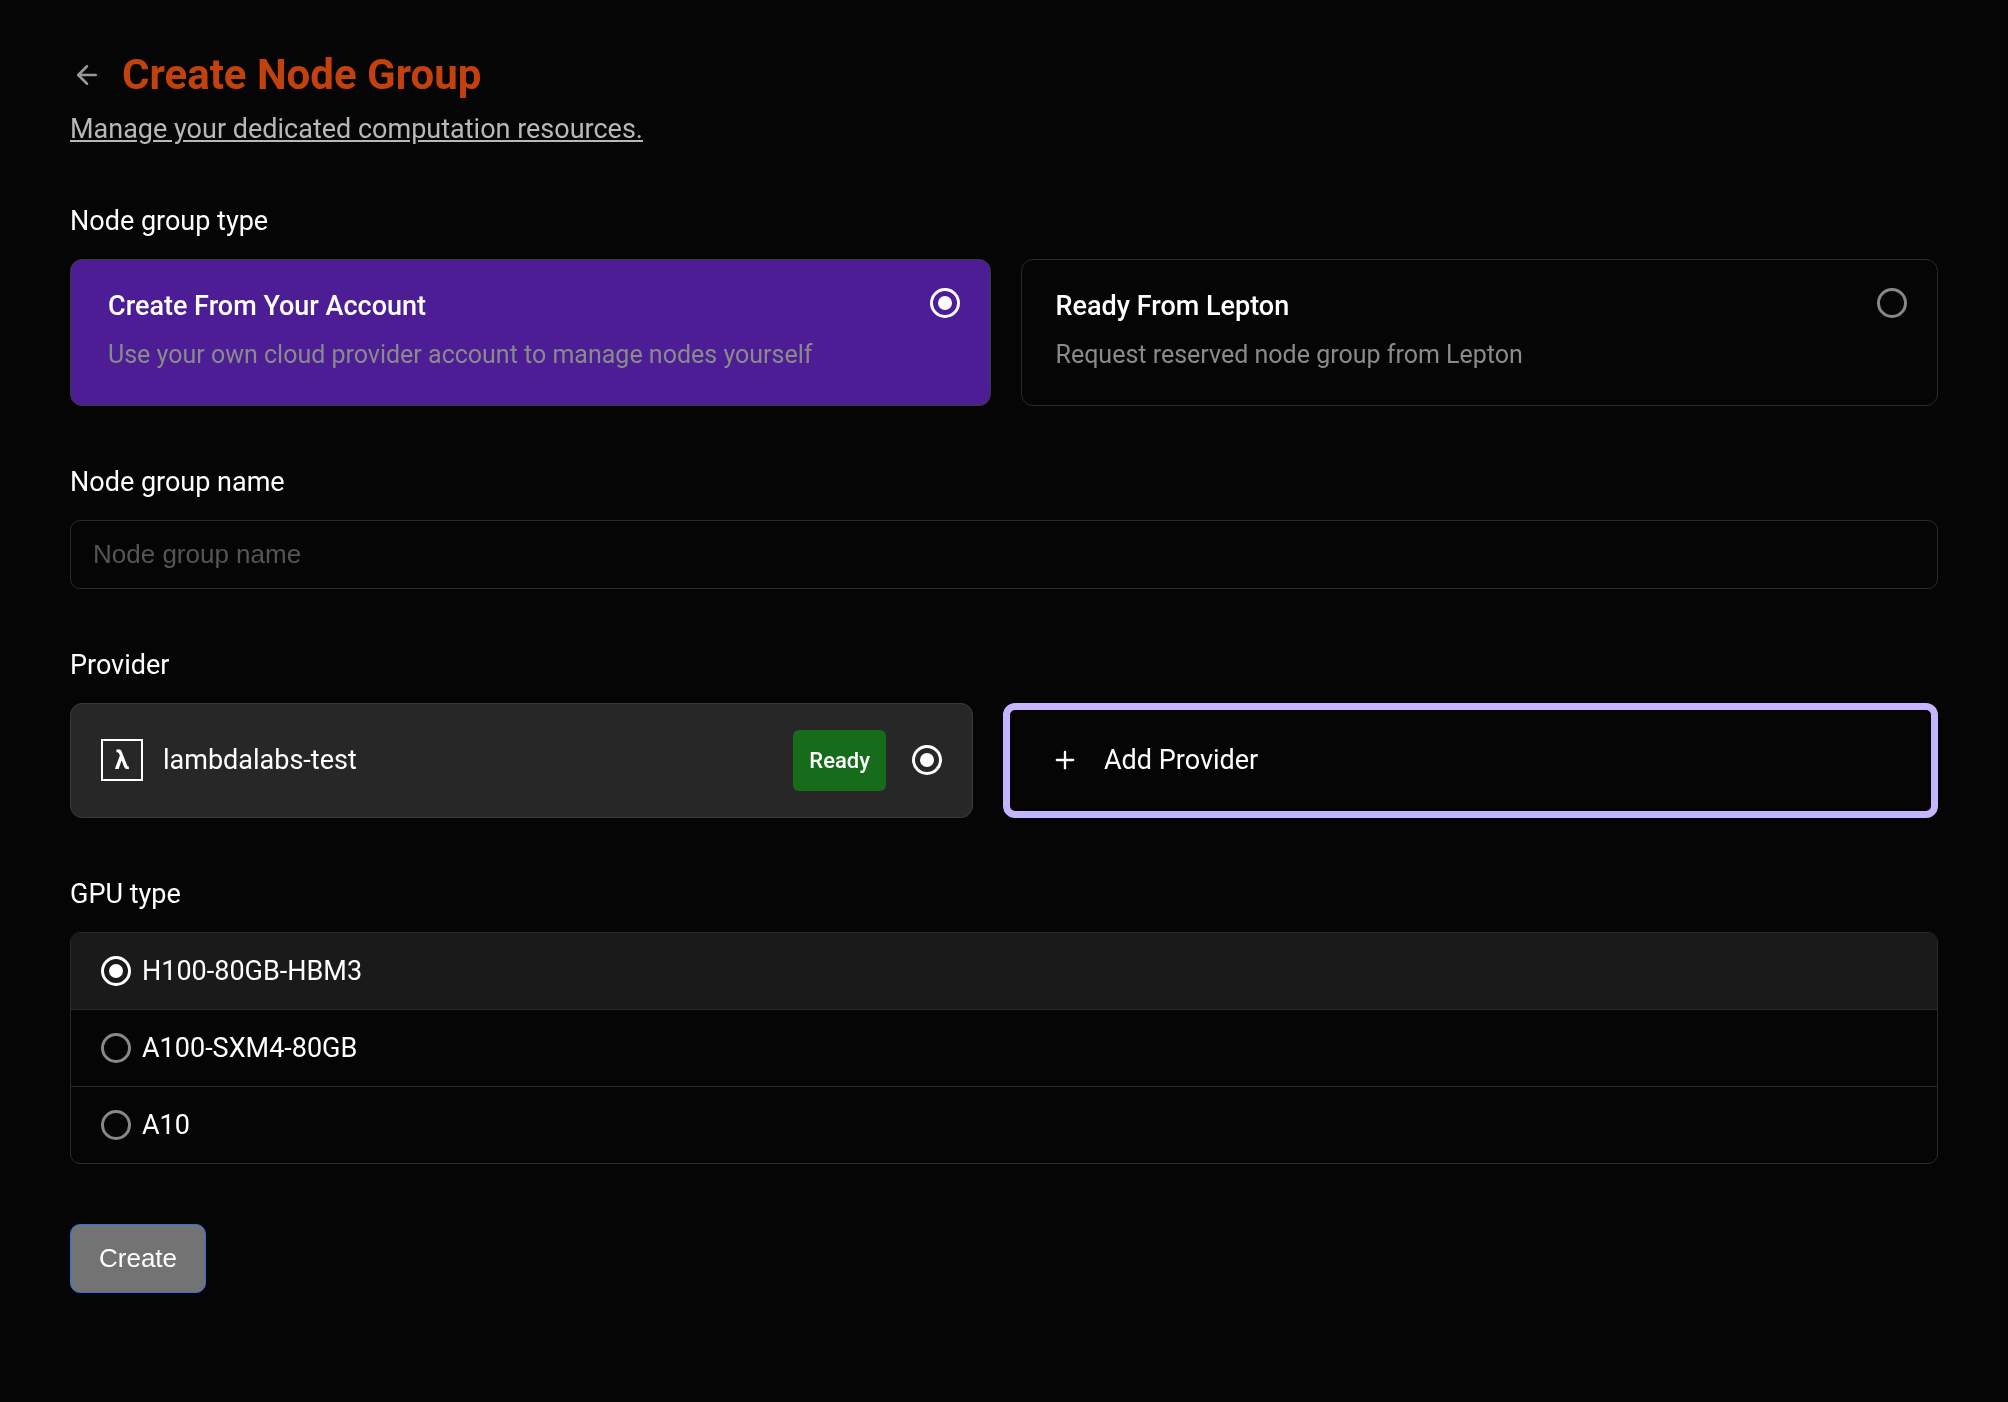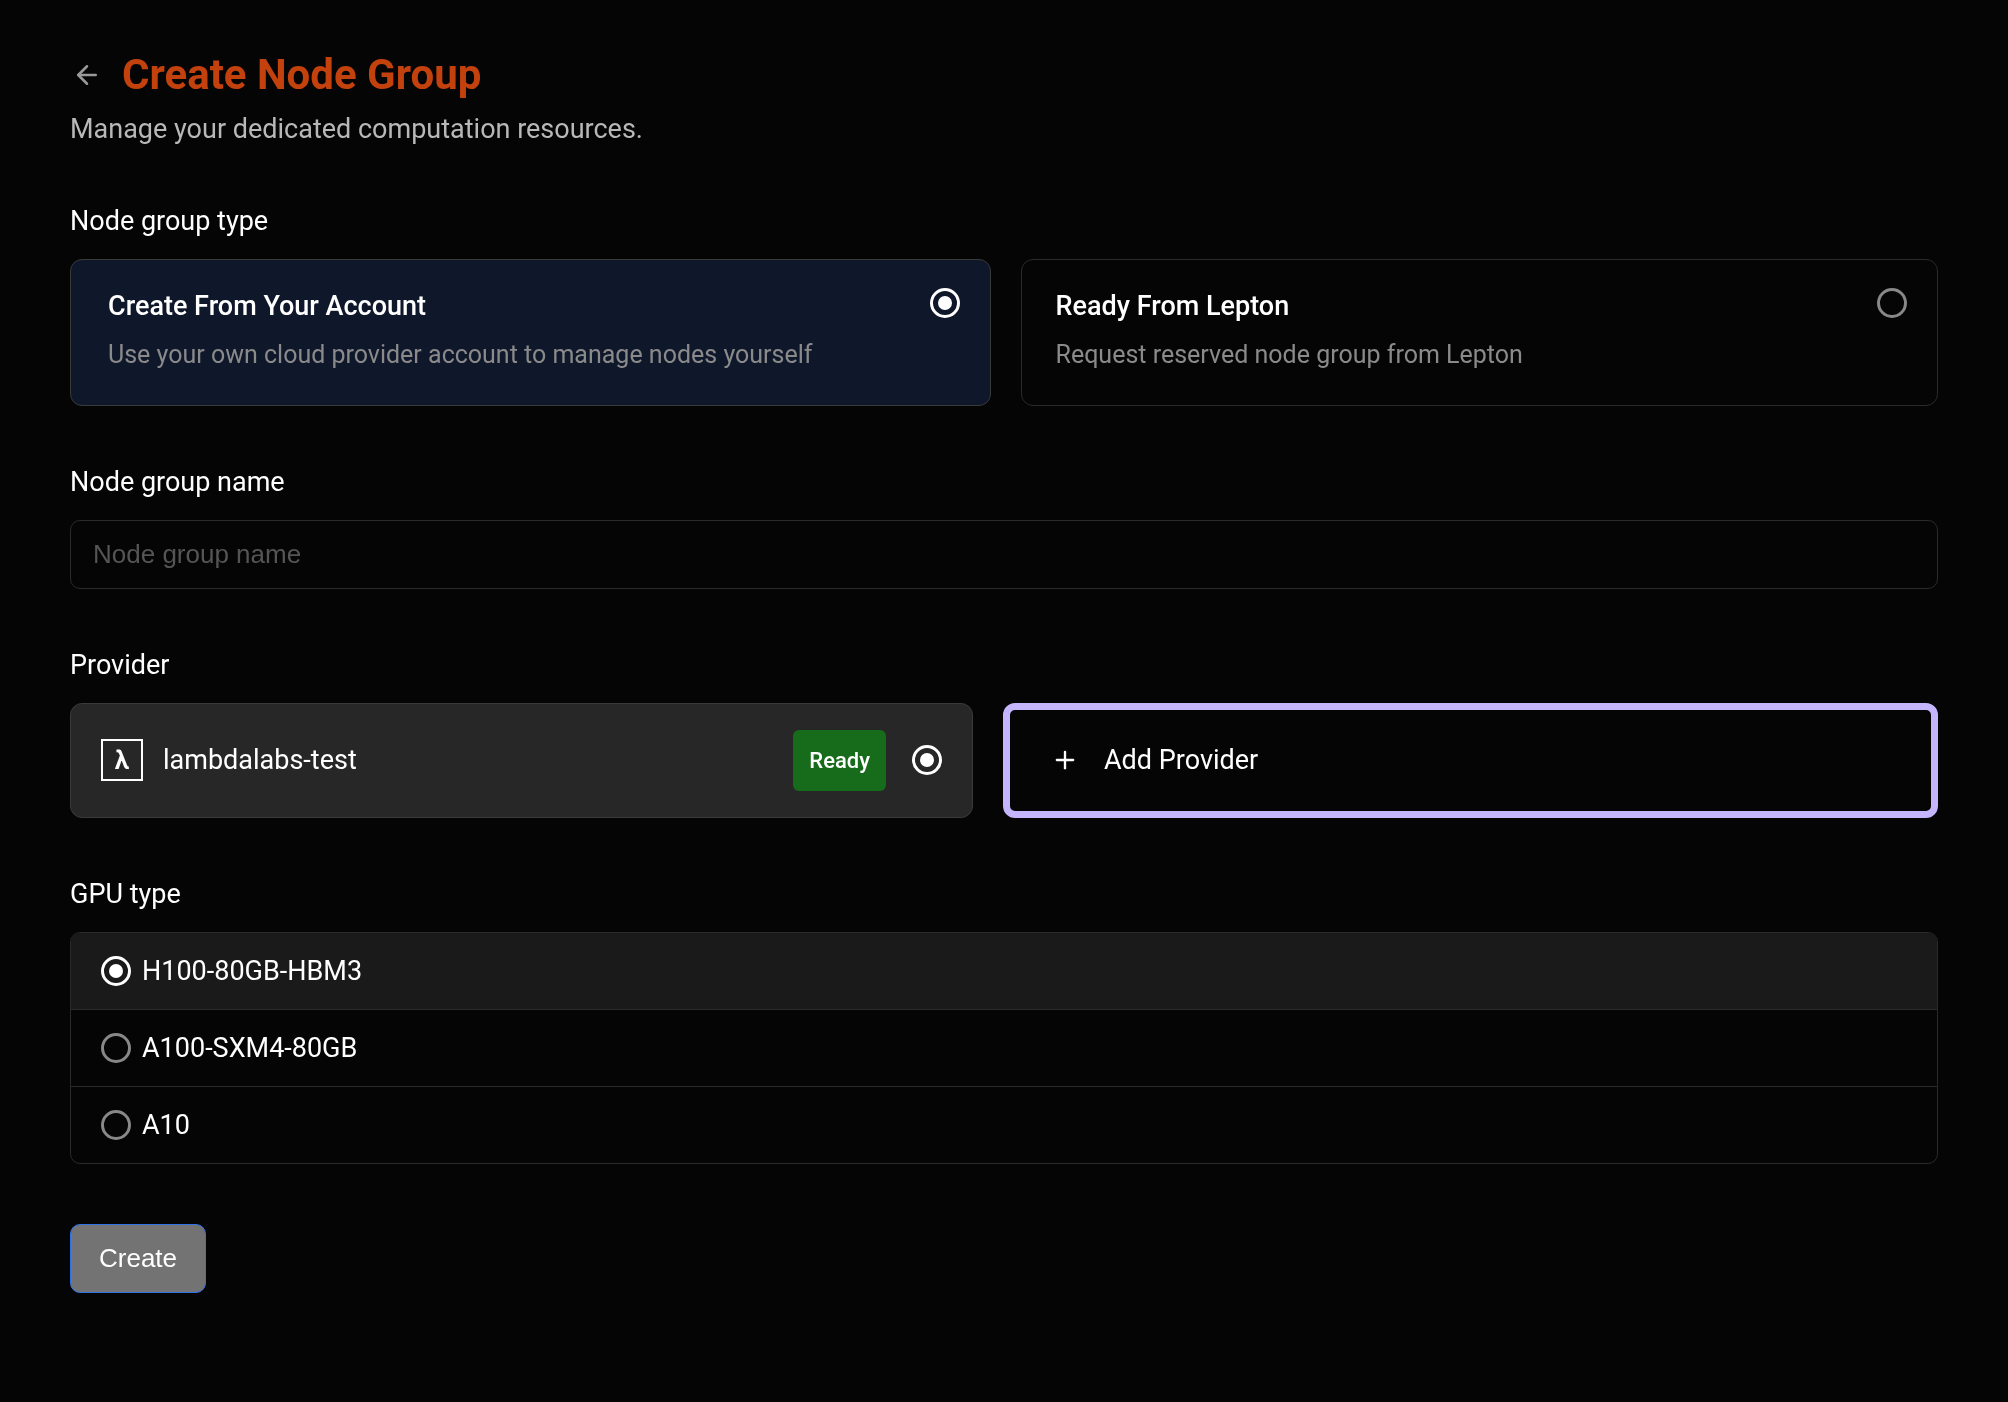--- a/index.html
+++ b/index.html
@@ -29,20 +29,21 @@
   }
   .page-title {
     font-size: 42px;
     font-weight: 700;
     color: #c2410c;
   }
   .page-subtitle {
     font-size: 27px;
     color: #b8b8b8;
     margin-bottom: 60px;
+    text-decoration: underline;
   }
   .section-label {
     font-size: 27px;
     font-weight: 400;
     color: #ffffff;
     margin-bottom: 22px;
   }
   
   .card-row {
     display: flex;
@@ -52,21 +53,21 @@
   .type-card {
     flex: 1;
     border: 1px solid #2a2a2a;
     border-radius: 12px;
     padding: 30px 34px;
     position: relative;
     cursor: pointer;
     background: transparent;
   }
   .type-card.selected {
-    background: #0f172a;
+    background: #4c1d95;
     border-color: #3a3a3a;
     padding-left: 37px;
   }
   .type-card-title {
     font-size: 27px;
     font-weight: 500;
     color: #ffffff;
     margin-bottom: 14px;
   }
   .type-card-desc {

